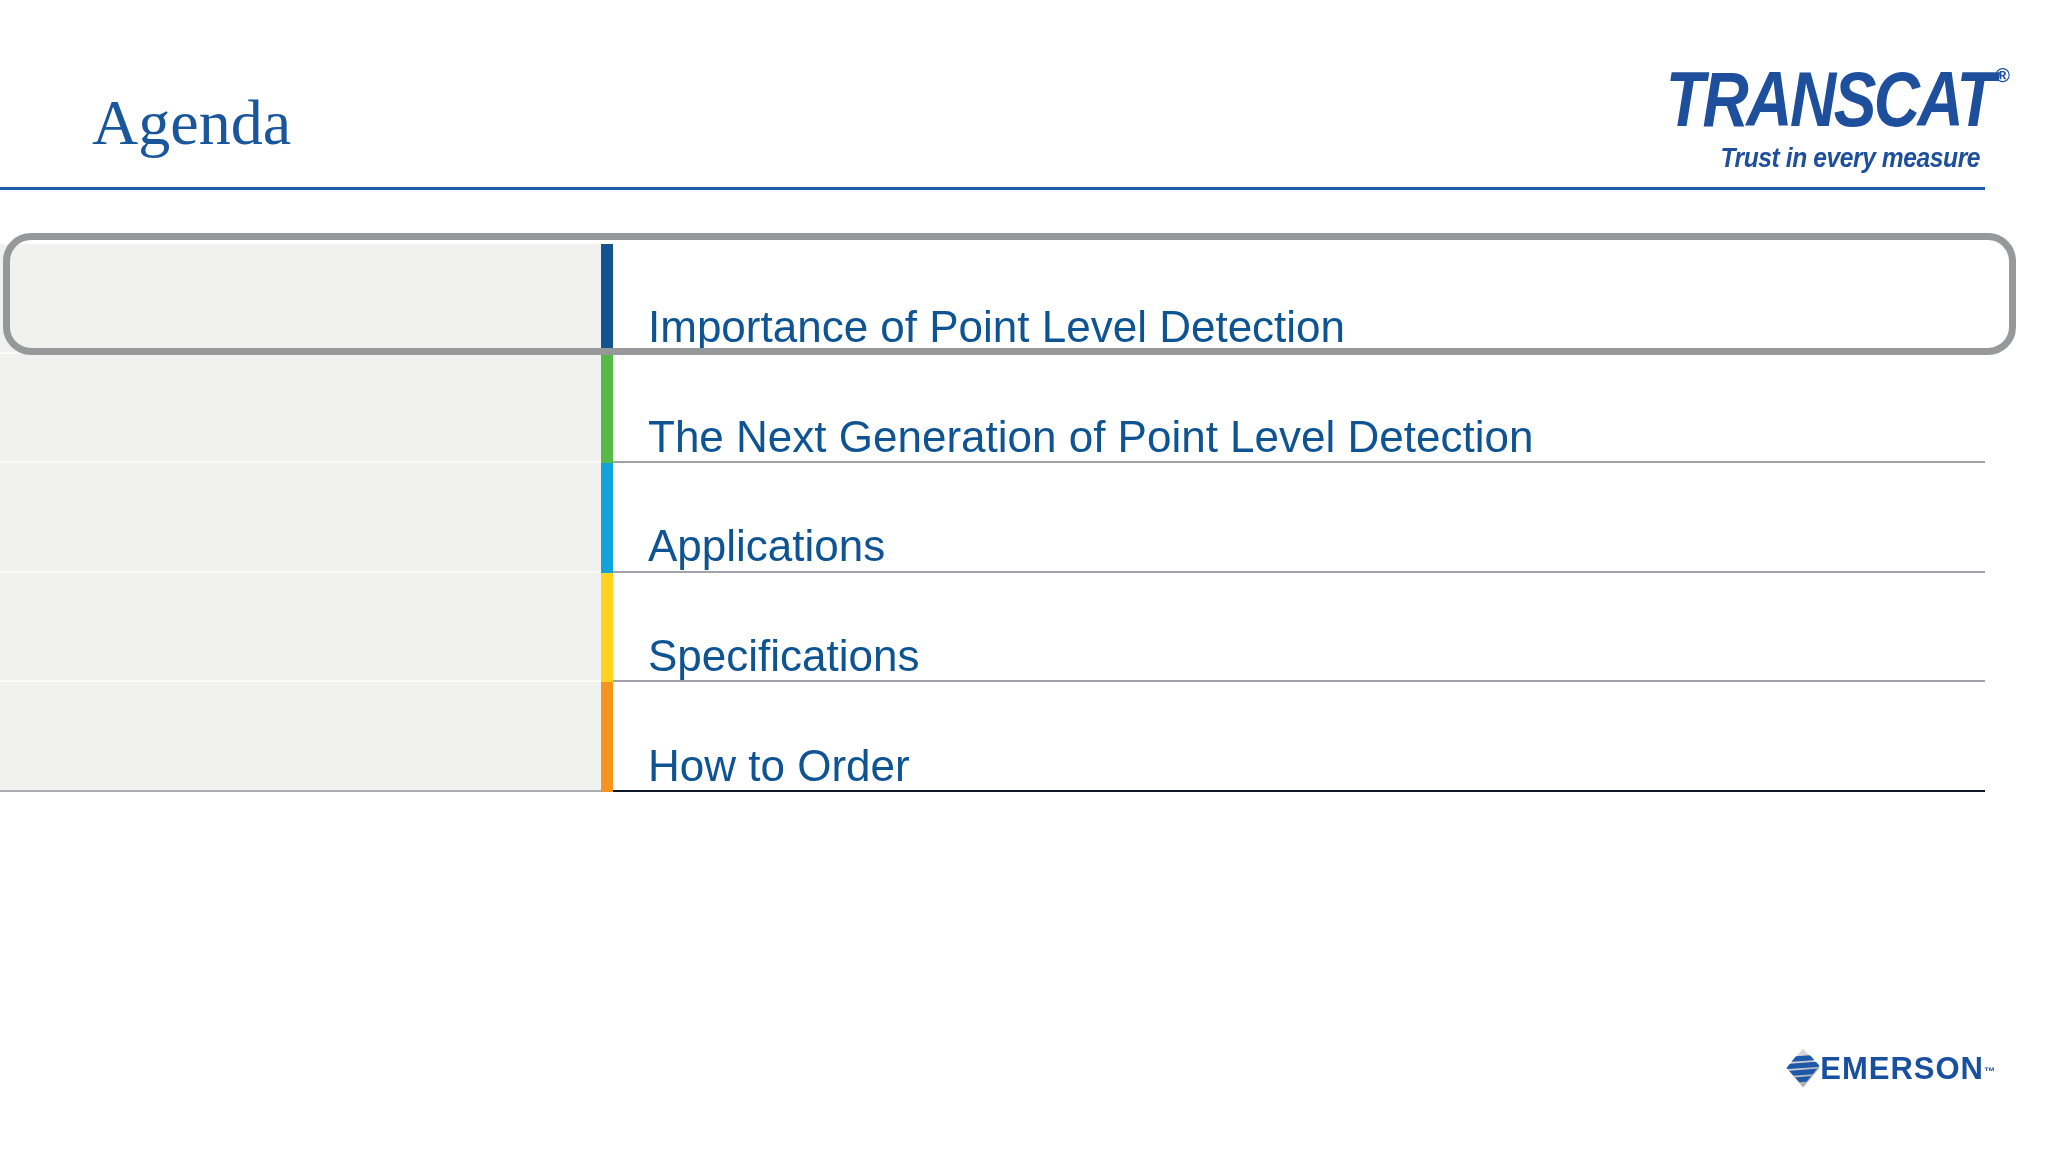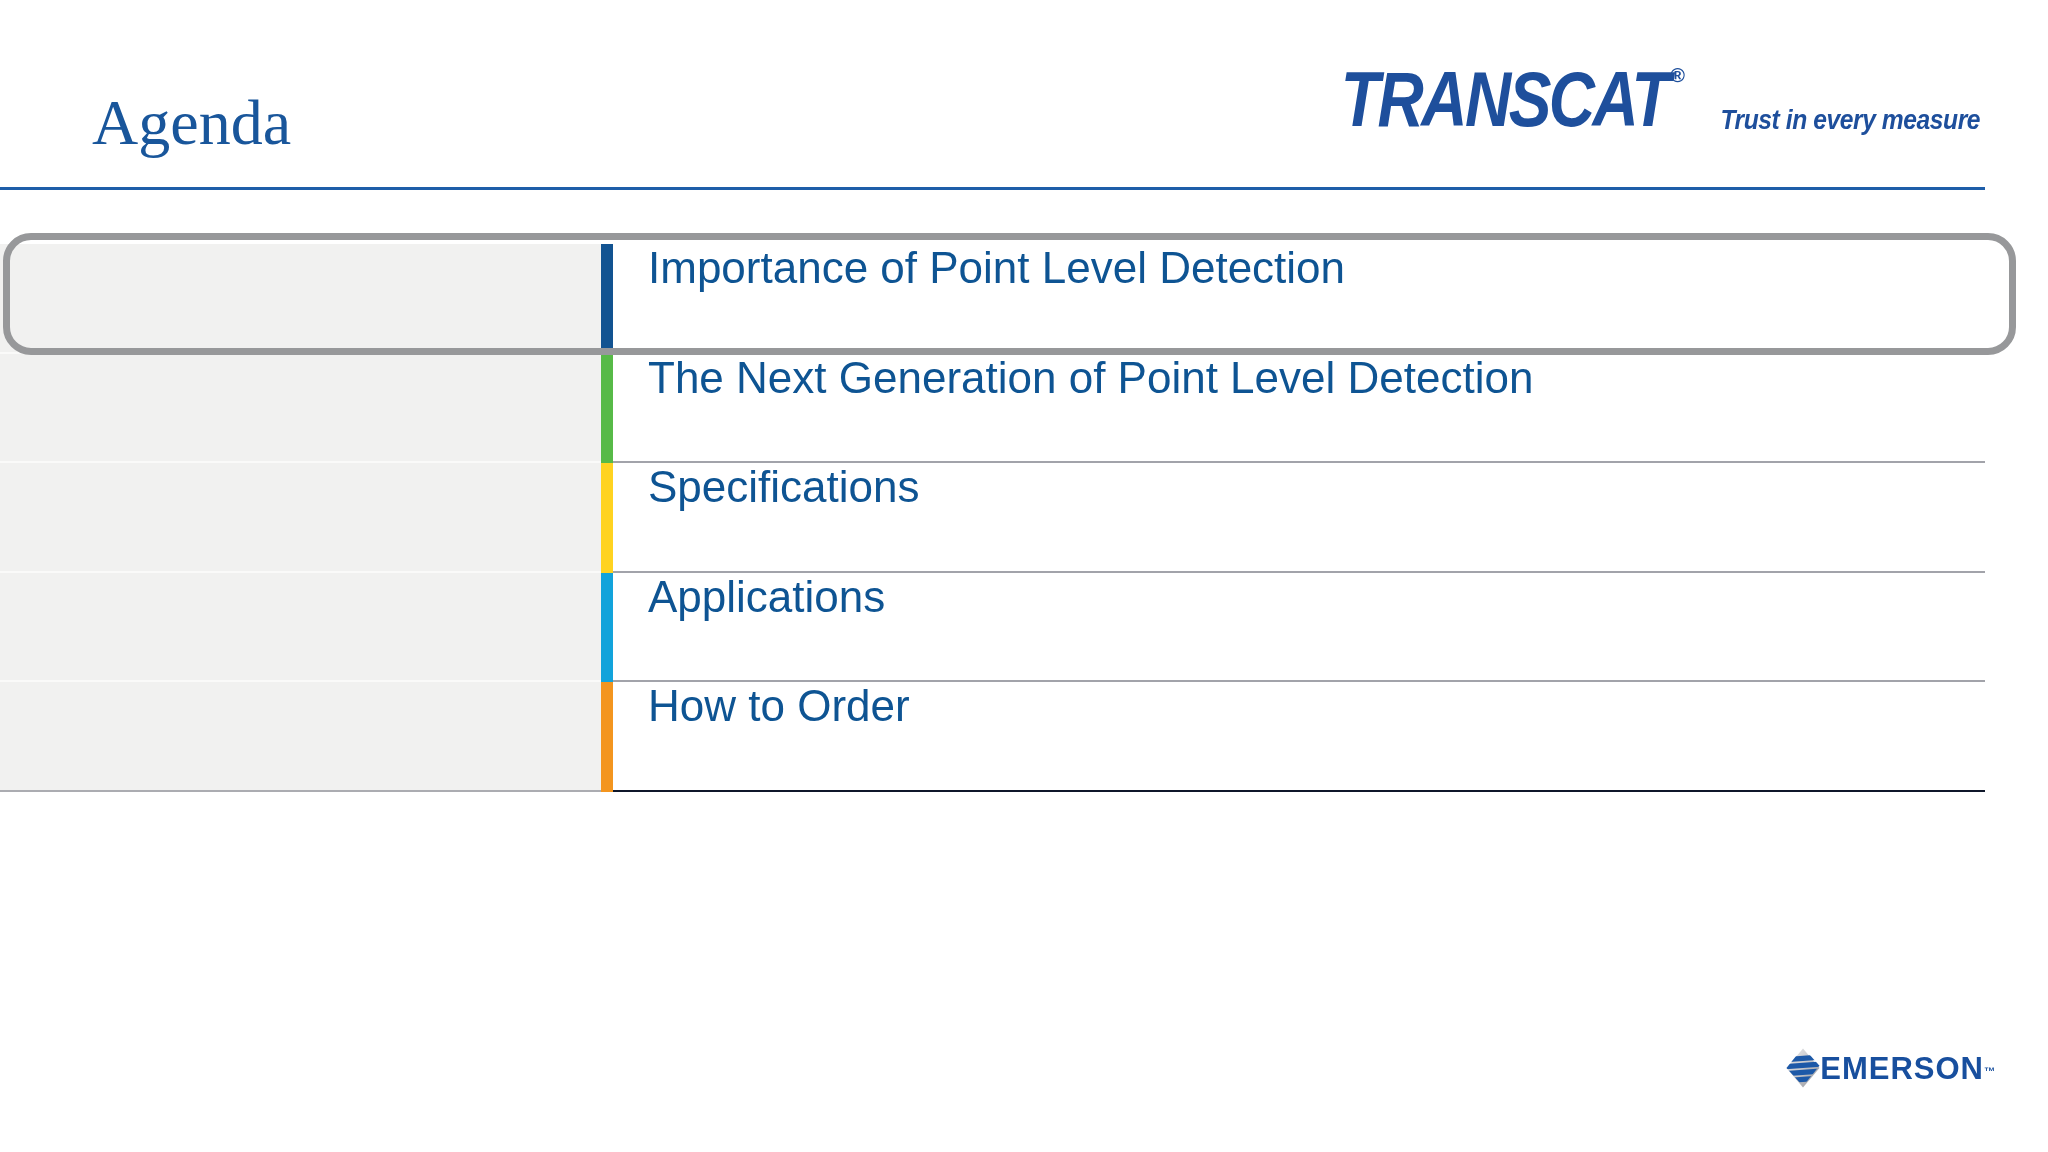--- a/index.html
+++ b/index.html
@@ -18,21 +18,21 @@
     color:#19569B;letter-spacing:0;font-family:Liberation Serif, serif;
   }
   .title-rule{
     position:absolute;left:0;top:187px;
     width:1985px;height:3px;background:#1E5EA9;
   }
 
   
   .transcat{
     position:absolute;top:62px;right:38px;
-    display:flex;flex-direction:row;align-items:flex-end;
+    display:flex;flex-direction:column;align-items:flex-end;
     color:#1E4F9C;
   }
   .transcat-word-row{display:flex;align-items:flex-start;}
   .transcat-wordmark{
     font-size:78px;font-weight:bold;font-style:italic;
     letter-spacing:-3px;line-height:0.95;
     transform:scaleX(0.82);transform-origin:right center;
     white-space:nowrap;
   }
   .transcat-reg{font-size:20px;font-weight:bold;margin-top:2px;margin-left:2px;}
@@ -51,21 +51,21 @@
   }
   .agenda-row{flex:1;display:flex;}
   .row-left{
     width:601px;background:#F1F1F0;
     border-bottom:2px solid #FAFAF9;
   }
   .row-bar{width:12px;}
   .row-main{
     flex:1;background:#ffffff;
     border-bottom:2px solid #A2A3AA;
-    display:flex;align-items:flex-start;
+    display:flex;align-items:flex-end;
     padding-left:35px;
   }
   .agenda-row:last-child .row-left{border-bottom:2px solid #ABACB1;}
   .agenda-row:last-child .row-main{border-bottom:2px solid #0f172a;}
   .row-label{
     font-size:44px;color:#0E5493;line-height:1.1;
     white-space:nowrap;
   }
 
   
@@ -120,31 +120,31 @@
     <div class="agenda-row">
       <div class="row-left"></div>
       <div class="row-bar" style="background: rgb(87, 186, 71);"></div>
       <div class="row-main">
         <span class="row-label">The Next Generation of Point Level Detection</span>
       </div>
     </div>
 
     <div class="agenda-row">
       <div class="row-left"></div>
-      <div class="row-bar" style="background: rgb(255, 211, 32);"></div>
+      <div class="row-bar" style="background: rgb(18, 163, 219);"></div>
       <div class="row-main">
-        <span class="row-label">Specifications</span>
+        <span class="row-label">Applications</span>
       </div>
     </div>
 
     <div class="agenda-row">
       <div class="row-left"></div>
-      <div class="row-bar" style="background: rgb(18, 163, 219);"></div>
+      <div class="row-bar" style="background: rgb(255, 211, 32);"></div>
       <div class="row-main">
-        <span class="row-label">Applications</span>
+        <span class="row-label">Specifications</span>
       </div>
     </div>
 
     <div class="agenda-row">
       <div class="row-left"></div>
       <div class="row-bar" style="background: rgb(243, 149, 31);"></div>
       <div class="row-main">
         <span class="row-label">How to Order</span>
       </div>
     </div>

